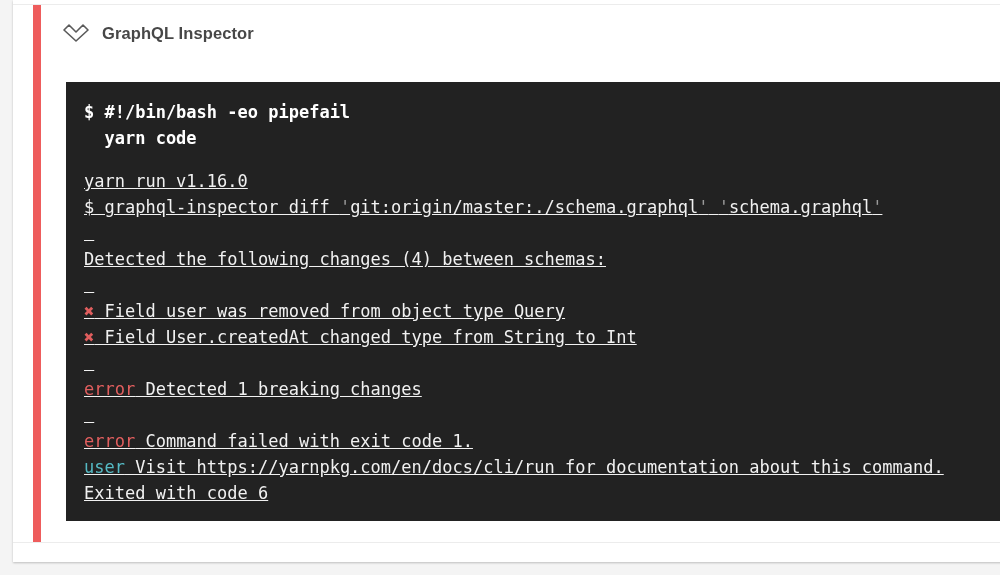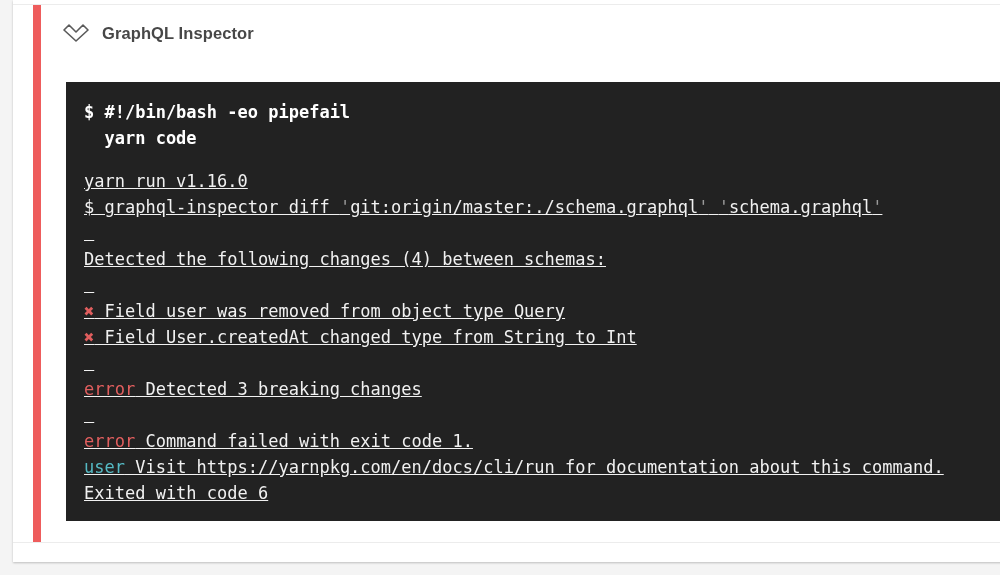--- a/index.html
+++ b/index.html
@@ -46,21 +46,21 @@
           </div>
         <div class="out">
             <div class="t-line"><span class="seg-plain">yarn run v1.16.0</span></div>
             <div class="t-line"><span class="seg-plain">$ graphql-inspector diff </span><span class="seg-gray">'</span><span class="seg-plain">git:origin/master:./schema.graphql</span><span class="seg-gray">'</span><span class="seg-plain"> </span><span class="seg-gray">'</span><span class="seg-plain">schema.graphql</span><span class="seg-gray">'</span></div>
             <div class="t-line">&nbsp;</div>
             <div class="t-line"><span class="seg-plain">Detected the following changes (4) between schemas:</span></div>
             <div class="t-line">&nbsp;</div>
             <div class="t-line"><span class="seg-red">✖</span><span class="seg-plain"> Field user was removed from object type Query</span></div>
             <div class="t-line"><span class="seg-red">✖</span><span class="seg-plain"> Field User.createdAt changed type from String to Int</span></div>
             <div class="t-line">&nbsp;</div>
-            <div class="t-line"><span class="seg-red">error</span><span class="seg-plain"> Detected 3 breaking changes</span></div>
+            <div class="t-line"><span class="seg-red">error</span><span class="seg-plain"> Detected 1 breaking changes</span></div>
             <div class="t-line">&nbsp;</div>
             <div class="t-line"><span class="seg-red">error</span><span class="seg-plain"> Command failed with exit code 1.</span></div>
             <div class="t-line"><span class="seg-cyan">user</span><span class="seg-plain"> Visit https://yarnpkg.com/en/docs/cli/run for documentation about this command.</span></div>
             <div class="t-line"><span class="seg-plain">Exited with code 6</span></div>
           </div>
       </div>
     </div>
   </div>
 </div>
 

